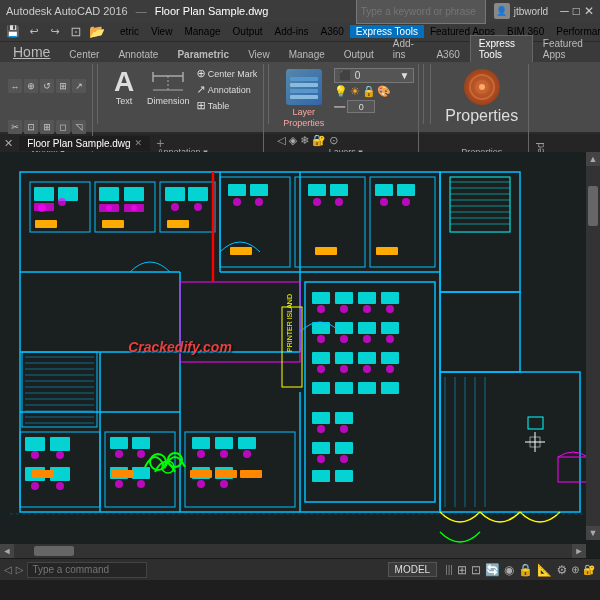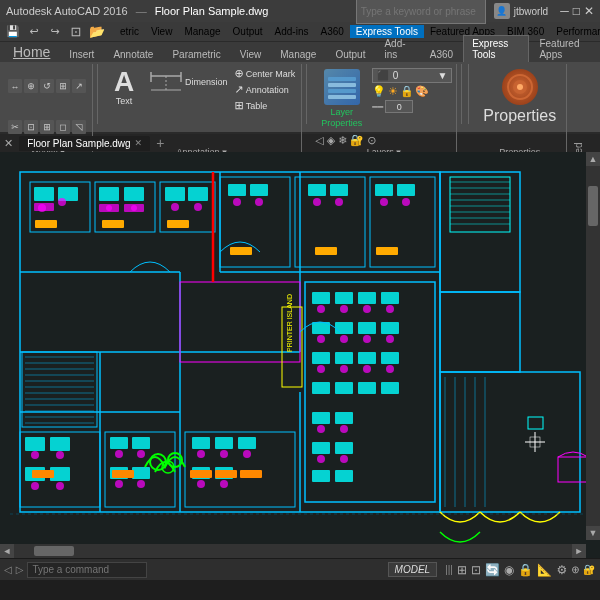--- a/index.html
+++ b/index.html
@@ -106,21 +106,21 @@
     }
     .ribbon-btn .btn-label { font-size: 9px; text-align: center; white-space: nowrap; }
 
     
     .layer-prop-btn {
       display: flex;
       flex-direction: column;
       align-items: center;
       cursor: pointer;
       padding: 3px 6px;
-      color: #22c55e;
+      color: #fca5a5;
     }
     .layer-prop-icon {
       width: 36px; height: 36px;
       background: linear-gradient(135deg, #5588aa, #3366aa);
       border-radius: 3px;
       display: flex; align-items: center; justify-content: center;
       font-size: 20px;
       margin-bottom: 2px;
     }
 
@@ -267,21 +267,20 @@
       padding: 0 6px;
       font-size: 10px;
       color: #bbb;
       gap: 6px;
       border-top: 1px solid #222;
     }
     .status-model {
       background: #3a3a3a; border: 1px solid #555;
       padding: 1px 6px; font-size: 10px; color: #ddd;
       cursor: pointer;
-      font-style: italic;
     }
     .status-icon {
       color: #aaa; cursor: pointer; font-size: 12px;
     }
 
     .ribbon-separator {
       width: 1px; height: 60px; background: #666; margin: 0 2px;
     }
 
     
@@ -346,23 +345,23 @@
     <span class="menu-item" style="font-size:10px;">Featured Apps</span>
     <span class="menu-item" style="font-size:10px;">BIM 360</span>
     <span class="menu-item" style="font-size:10px;">Performance</span>
   </div>
 </div>
 
 <div id="ribbon">
 
   <div id="ribbon-tabs" style="height:20px;">
     <span class="ribbon-tab" style="font-size:14px;text-decoration:underline;">Home</span>
-    <span class="ribbon-tab" style="font-size:10px;">Insert</span>
+    <span class="ribbon-tab" style="font-size:10px;">Center</span>
     <span class="ribbon-tab" style="font-size:10px;">Annotate</span>
-    <span class="ribbon-tab" style="font-size:10px;">Parametric</span>
+    <span class="ribbon-tab" style="font-size:10px;font-weight:bold;">Parametric</span>
     <span class="ribbon-tab" style="font-size:10px;">View</span>
     <span class="ribbon-tab" style="font-size:10px;">Manage</span>
     <span class="ribbon-tab" style="font-size:10px;">Output</span>
     <span class="ribbon-tab" style="font-size:10px;">Add-ins</span>
     <span class="ribbon-tab" style="font-size:10px;">A360</span>
     <span class="ribbon-tab active" style="font-size:10px;">Express Tools</span>
     <span class="ribbon-tab" style="font-size:10px;">Featured Apps</span>
   </div>
 
   <div id="ribbon-content">
@@ -386,21 +385,21 @@
     <div class="ribbon-separator"></div>
 
     <div class="ribbon-group" style="min-width:90px;">
       <div class="ribbon-buttons" style="align-items:flex-start;">
 
         <div class="ribbon-btn" style="flex-direction:column;align-items:center;min-width:36px;">
           <div class="text-tool-icon">A</div>
           <div class="btn-label">Text</div>
         </div>
 
-        <div class="ribbon-btn" style="flex-direction:row;align-items:center;min-width:44px;">
+        <div class="ribbon-btn" style="flex-direction:column;align-items:center;min-width:44px;">
           <div style="width:38px;height:28px;position:relative;display:flex;align-items:center;justify-content:center;">
             <svg width="38" height="28">
               <line x1="4" y1="8" x2="34" y2="8" stroke="#aaa" stroke-width="1.5"></line>
               <line x1="4" y1="4" x2="4" y2="14" stroke="#aaa" stroke-width="1.5"></line>
               <line x1="34" y1="4" x2="34" y2="14" stroke="#aaa" stroke-width="1.5"></line>
               <line x1="4" y1="22" x2="34" y2="22" stroke="#aaa" stroke-width="1"></line>
               <line x1="19" y1="8" x2="19" y2="22" stroke="#aaa" stroke-width="1" stroke-dasharray="2,2"></line>
             </svg>
           </div>
           <div class="btn-label">Dimension</div>
@@ -723,20 +722,21 @@
     <rect x="32" y="318" width="22" height="8" fill="#ff8800" rx="1"></rect>
     <rect x="112" y="318" width="22" height="8" fill="#ff8800" rx="1"></rect>
     <rect x="190" y="318" width="22" height="8" fill="#ff8800" rx="1"></rect>
     <rect x="215" y="318" width="22" height="8" fill="#ff8800" rx="1"></rect>
     <rect x="240" y="318" width="22" height="8" fill="#ff8800" rx="1"></rect>
 
     <line x1="10" y1="362" x2="590" y2="362" stroke="#006688" stroke-width="0.5" stroke-dasharray="3,3"></line>
 
   </svg>
 
+  <div id="watermark" style="color:#ff4444;font-size:14px;font-weight:bold;font-style:italic;position:absolute;top:48%;left:30%;transform:translate(-50%,-50%);pointer-events:none;opacity:0.9;text-shadow:1px 1px 2px #000;">Crackedify.com</div>
 
   <div class="scroll-v">
     <div class="scroll-arrow">▲</div>
     <div class="scroll-thumb-v"></div>
     <div class="scroll-arrow" style="margin-top:auto;">▼</div>
   </div>
   <div class="scroll-h">
     <div class="scroll-arrow">◄</div>
     <div class="scroll-thumb-h"></div>
     <div class="scroll-arrow" style="margin-left:auto;">►</div>

